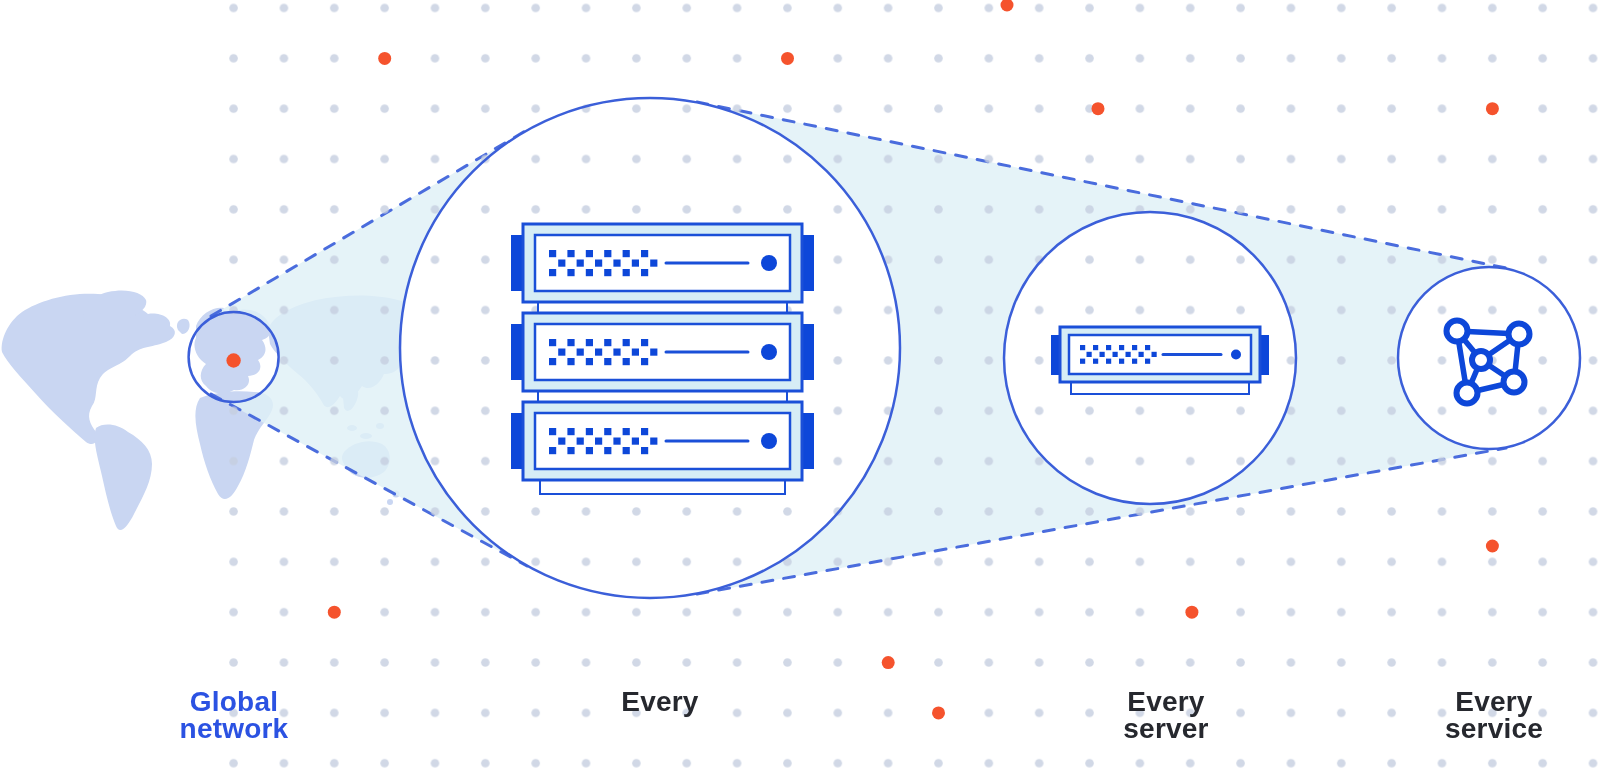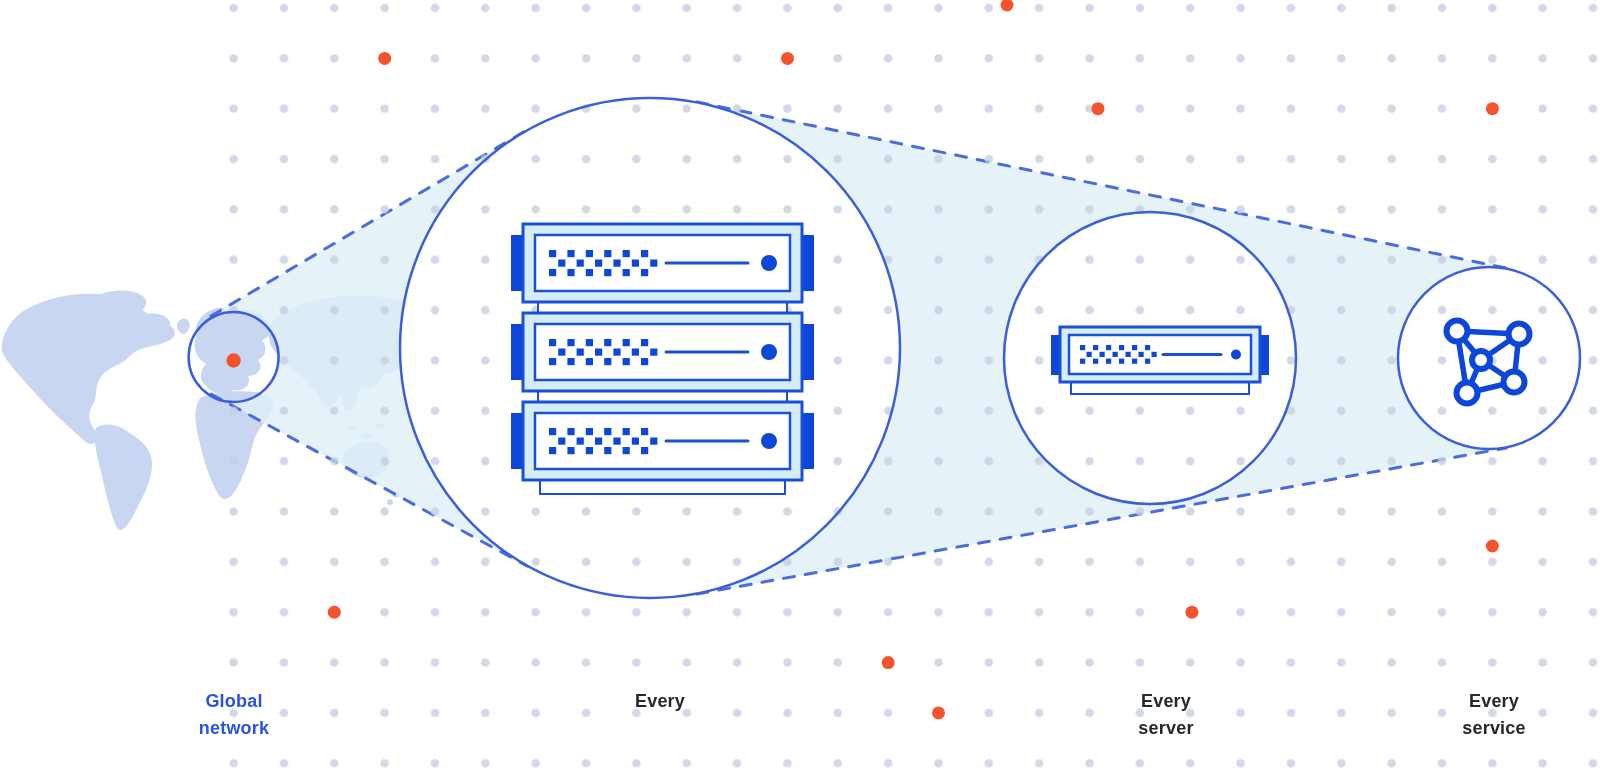--- a/index.html
+++ b/index.html
@@ -21,21 +21,21 @@
   .srv-inner{fill:#fff;stroke:var(--server-border);stroke-width:2.5;}
   .srv-joint{fill:#fff;stroke:var(--server-border);stroke-width:2;}
   .cap{fill:var(--deep-blue);}
   .px{fill:var(--deep-blue);}
   .led{fill:var(--deep-blue);}
   .srv-line{stroke:var(--server-border);stroke-width:3;stroke-linecap:round;}
   .mesh-edge{stroke:var(--deep-blue);stroke-width:5.5;stroke-linecap:round;fill:none;}
   .mesh-node{fill:#fff;stroke:var(--deep-blue);stroke-width:6;}
   .accent{fill:var(--orange);}
   .caption{position:absolute;top:688px;width:320px;transform:translateX(-50%);
-           text-align:center;font-size:18px;line-height:27px;font-weight:700;
+           text-align:center;font-size:28px;line-height:27px;font-weight:700;
            color:var(--text-dark);letter-spacing:.2px;}
   .caption.blue{color:var(--text-blue);}
 </style>
 </head>
 <body>
 
 <div class="canvas">
 
 <svg class="art" width="1620" height="782" viewBox="0 0 1620 782">
   <defs>

